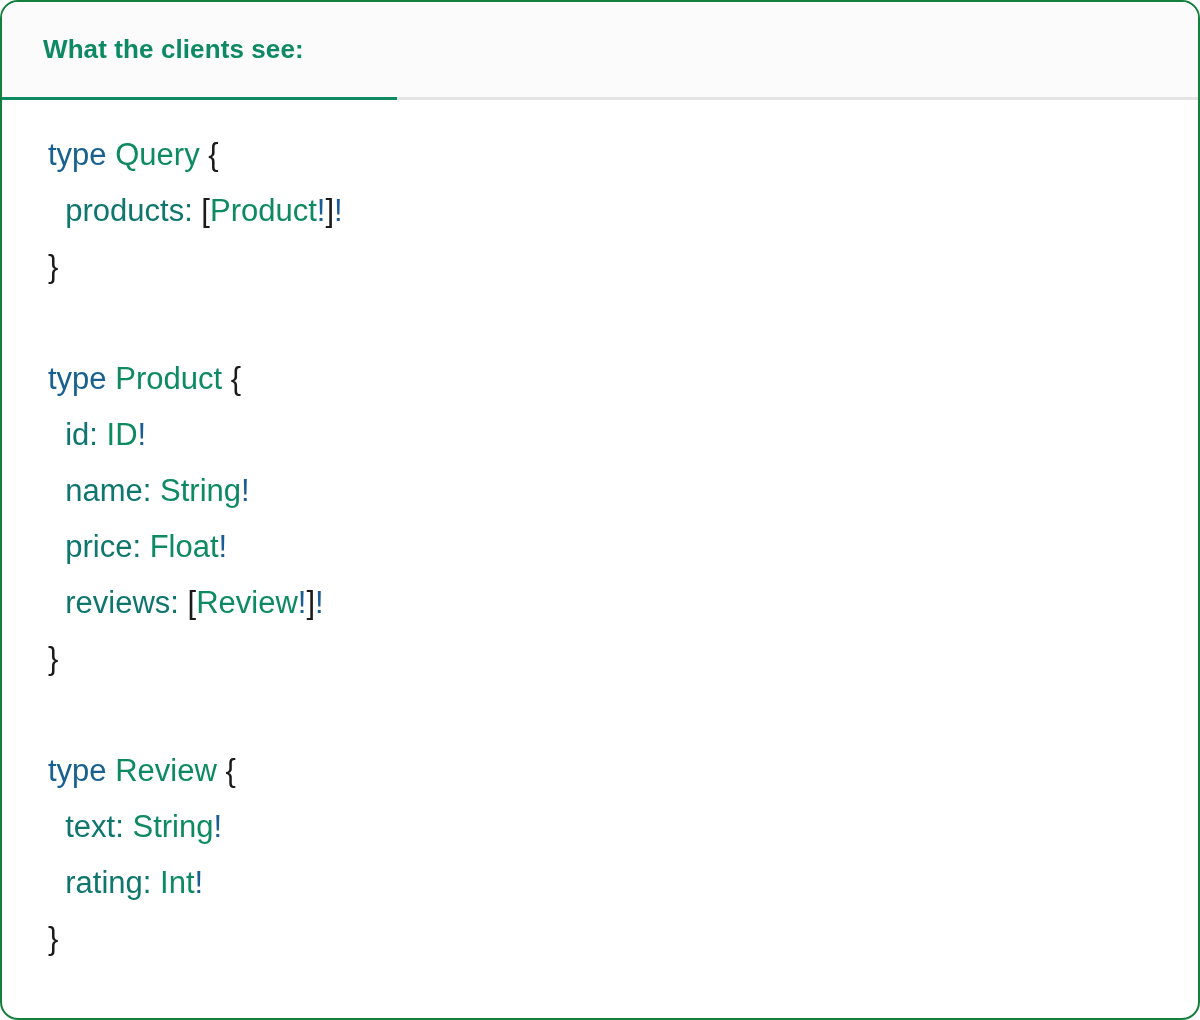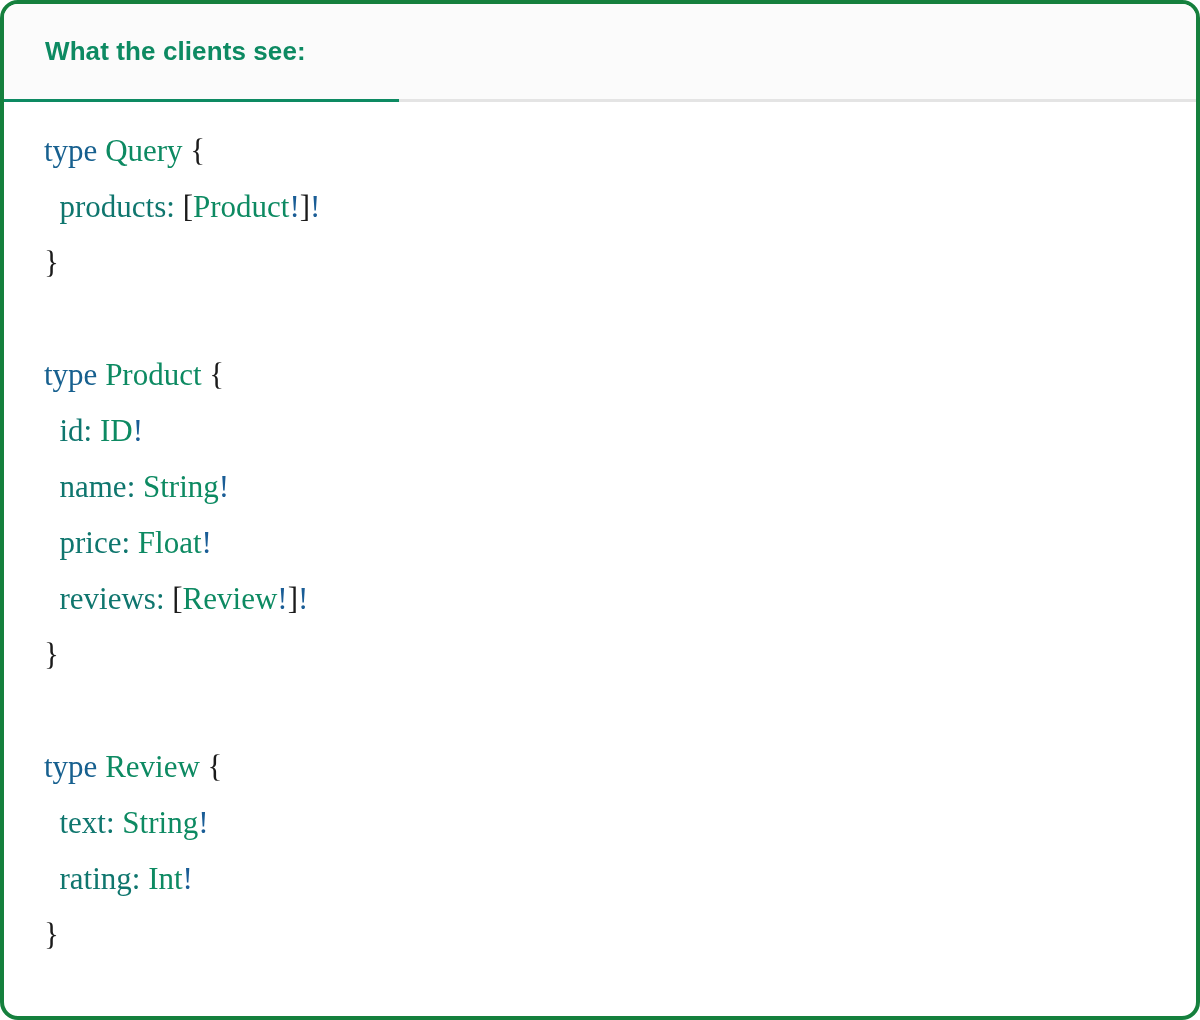--- a/index.html
+++ b/index.html
@@ -14,21 +14,21 @@
     font-family: "Liberation Sans", sans-serif;
     overflow: hidden;
   }
 
   .card {
     position: relative;
     box-sizing: border-box;
     width: 1200px;
     height: 1020px;
     background: #ffffff;
-    border: 4px solid #15803d;
+    border: 2px solid #15803d;
     border-radius: 18px;
     overflow: hidden;
   }
 
   
   .tabstrip {
     position: relative;
     height: 98px;
     background: #fbfbfb;
     border-bottom: 3px solid #e4e4e4;
@@ -54,23 +54,23 @@
     white-space: nowrap;
     font-family: "Liberation Sans", sans-serif;
   }
 
   
   .code-body {
     padding: 21px 0 0 0;
     background: #ffffff;
   }
   pre.code {
-    margin: 0;
+    margin: 6px;
     padding: 0 12px 0 40px;
-    font-family: Liberation Serif, serif;
+    font-family: Liberation Sans, sans-serif;
     font-size: 31px;
     line-height: 56px;
     white-space: pre;
     color: #1b1b1b;
     letter-spacing: 0;
   }
   pre.code .ln { display: block; height: 56px; }
   .tok-kw   { color: #17608f; }
   .tok-type { color: #0d8a62; }
   .tok-name { color: #0f766e; }

